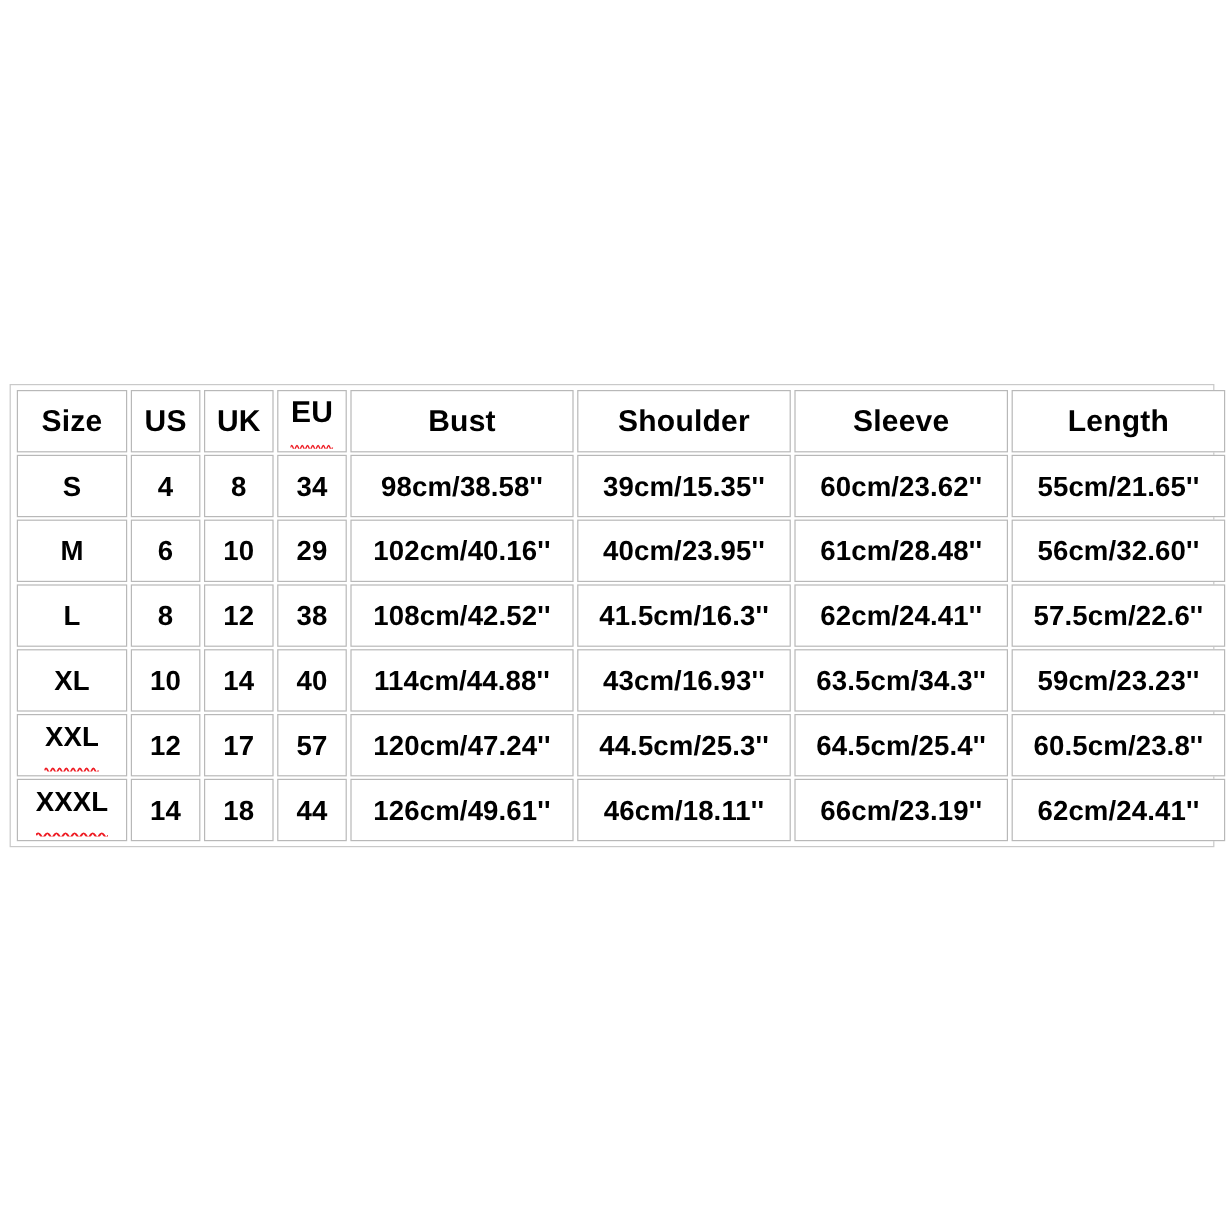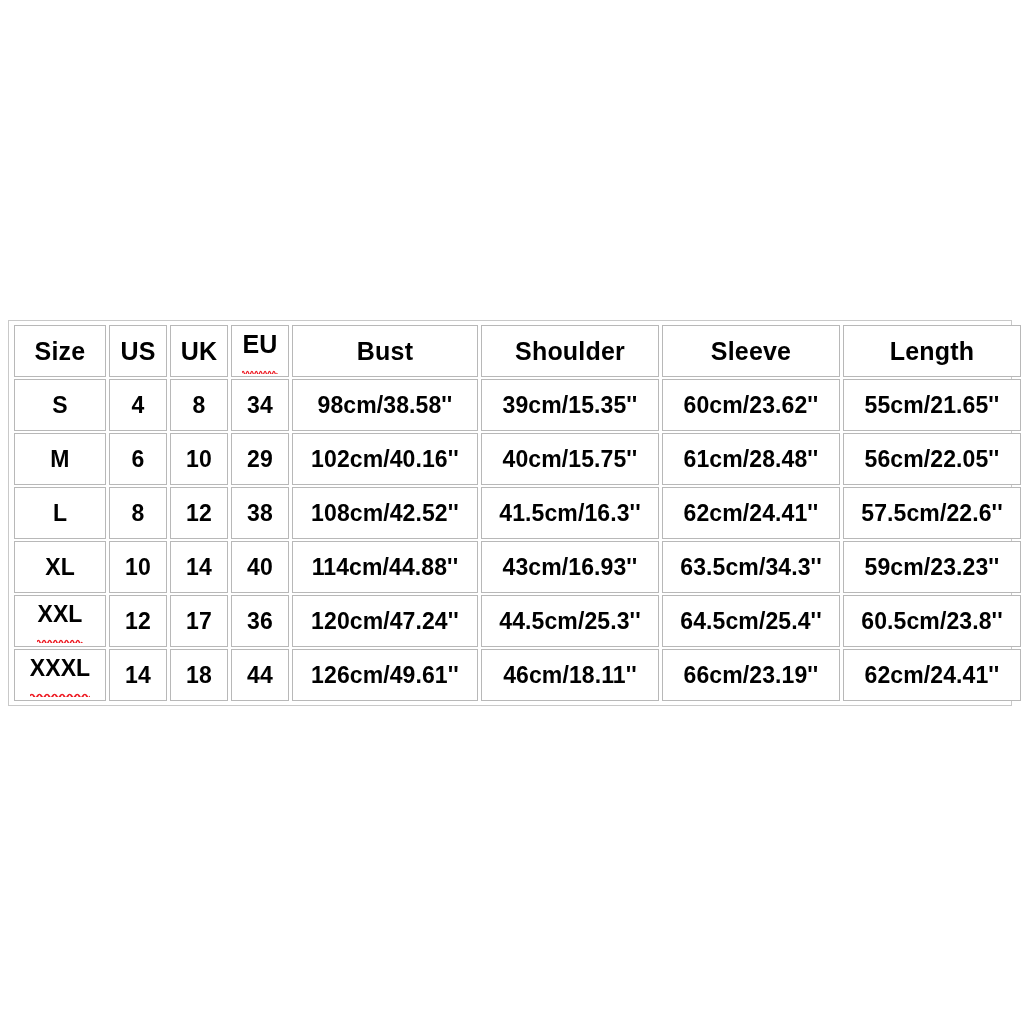--- a/index.html
+++ b/index.html
@@ -149,23 +149,23 @@
             <td>39cm/15.35''</td>
             <td>60cm/23.62''</td>
             <td>55cm/21.65''</td>
           </tr>
           <tr>
             <td class="size-name">M</td>
             <td>6</td>
             <td>10</td>
             <td>29</td>
             <td>102cm/40.16''</td>
-            <td>40cm/15.75''</td>
+            <td>40cm/23.95''</td>
             <td>61cm/28.48''</td>
-            <td>56cm/22.05''</td>
+            <td>56cm/32.60''</td>
           </tr>
           <tr>
             <td class="size-name">L</td>
             <td>8</td>
             <td>12</td>
             <td>38</td>
             <td>108cm/42.52''</td>
             <td>41.5cm/16.3''</td>
             <td>62cm/24.41''</td>
             <td>57.5cm/22.6''</td>
@@ -181,21 +181,21 @@
             <td>59cm/23.23''</td>
           </tr>
           <tr>
             <td class="size-name"><span class="misspelled"><span>XXL</span><span class="squiggle">
                   <svg viewBox="0 0 40 5" preserveAspectRatio="none" xmlns="http://www.w3.org/2000/svg">
                     <path d="M0 4 Q1.25 0.6 2.5 4 T5 4 T7.5 4 T10 4 T12.5 4 T15 4 T17.5 4 T20 4 T22.5 4 T25 4 T27.5 4 T30 4 T32.5 4 T35 4 T37.5 4 T40 4" fill="none" stroke="#ee1c24" stroke-width="1.3"></path>
                   </svg>
                 </span></span></td>
             <td>12</td>
             <td>17</td>
-            <td>36</td>
+            <td>57</td>
             <td>120cm/47.24''</td>
             <td>44.5cm/25.3''</td>
             <td>64.5cm/25.4''</td>
             <td>60.5cm/23.8''</td>
           </tr>
           <tr>
             <td class="size-name"><span class="misspelled"><span>XXXL</span><span class="squiggle">
                   <svg viewBox="0 0 40 5" preserveAspectRatio="none" xmlns="http://www.w3.org/2000/svg">
                     <path d="M0 4 Q1.25 0.6 2.5 4 T5 4 T7.5 4 T10 4 T12.5 4 T15 4 T17.5 4 T20 4 T22.5 4 T25 4 T27.5 4 T30 4 T32.5 4 T35 4 T37.5 4 T40 4" fill="none" stroke="#ee1c24" stroke-width="1.3"></path>
                   </svg>

